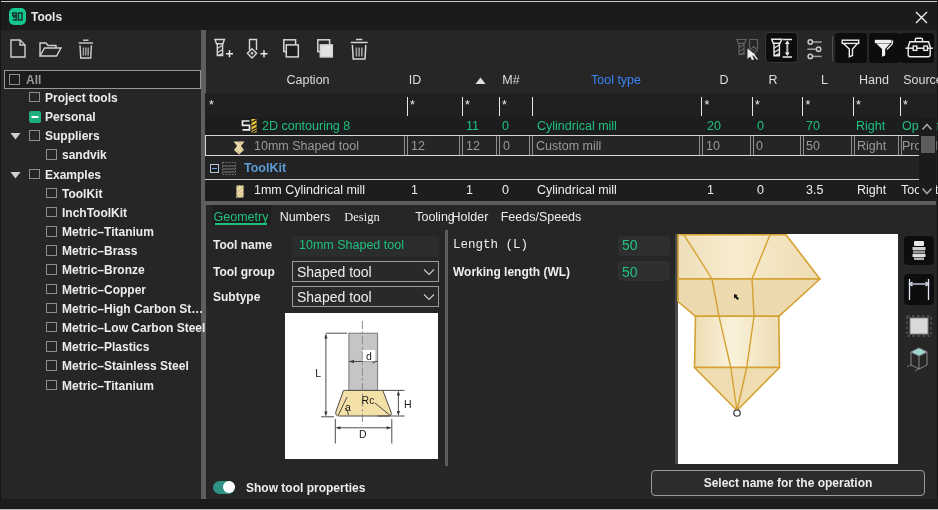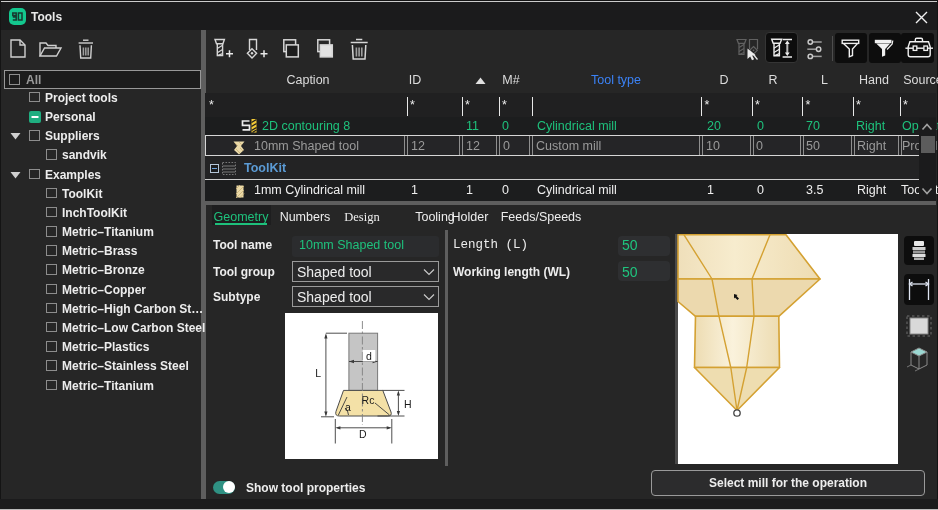--- a/index.html
+++ b/index.html
@@ -415,14 +415,14 @@
 <svg style="left:906px;top:345px;" width="26" height="27" viewBox="0 0 26 27">
   <path d="M5 7 L13 3 L21 7 L13 11 Z" fill="#9bd8d2" stroke="#8a8a8a" stroke-width="1"></path>
   <path d="M5 7 V20 L13 24 V11 M13 24 L21 20 V7" fill="none" stroke="#8a8a8a" stroke-width="1"></path>
   <path d="M5 20 L1 22 M13 24 L9 26" stroke="#8a8a8a" stroke-width="0.8"></path>
 </svg>
 
 <div class="abs" style="left:213px;top:481px;width:21.5px;height:13px;border-radius:7px;background:#2f9183;"></div>
 <div class="abs" style="left:222.5px;top:480.5px;width:12.5px;height:12.5px;border-radius:50%;background:#ffffff;"></div>
 <div class="txt f12 vctr" style="left:246px;top:488px;">Show tool properties</div>
 <div class="abs" style="left:651px;top:470px;width:274px;height:26px;background:#2c2c2d;border:1px solid #9a9a9a;border-radius:4px;"></div>
-<div class="txt f12 ctr" style="left:788px;top:483px;">Select mill for the operation</div>
+<div class="txt f12 ctr" style="left:788px;top:483px;">Select name for the operation</div>
 </div>
 
 </body></html>

